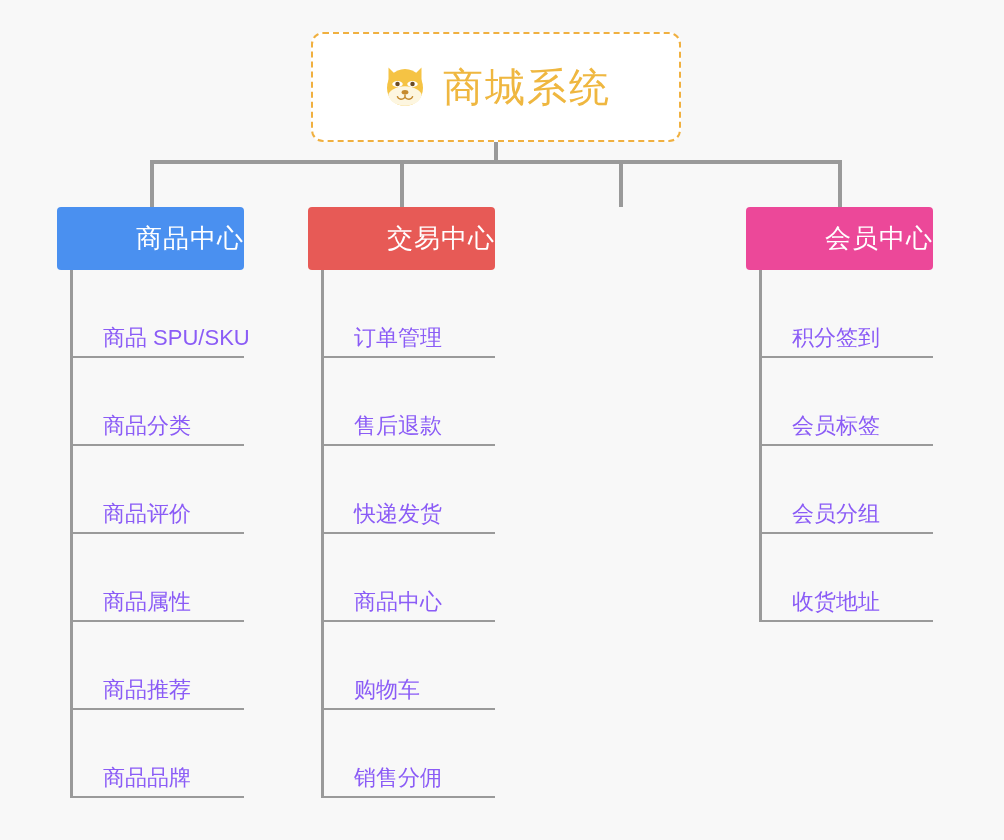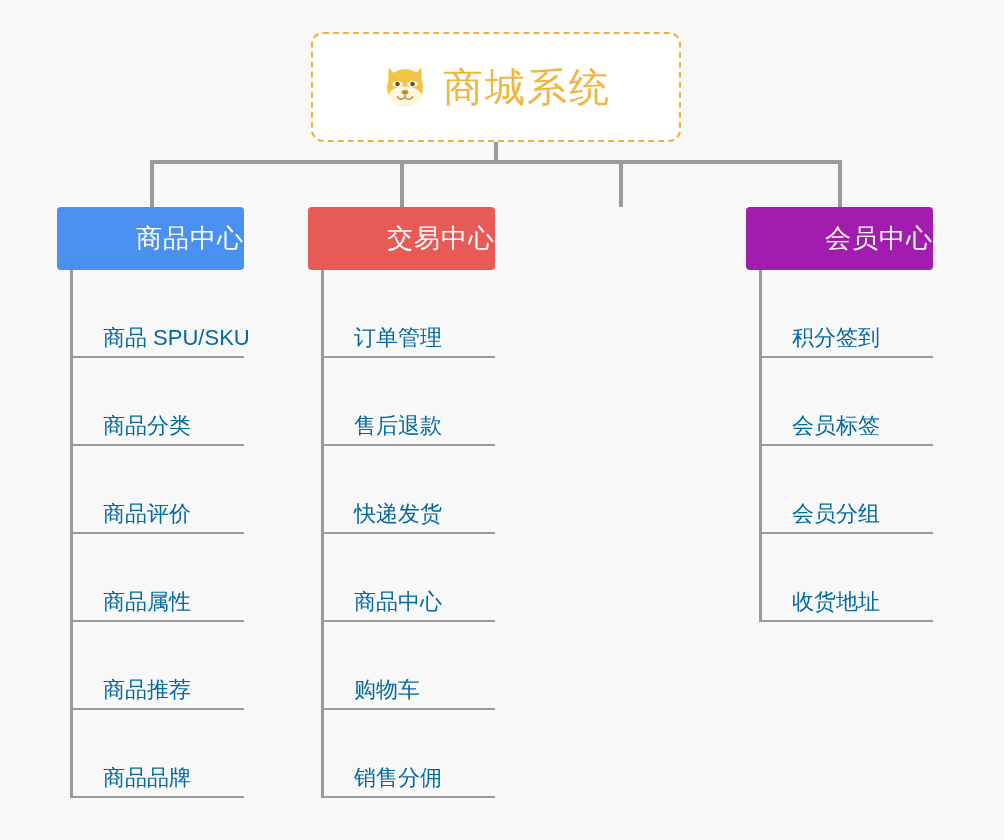--- a/index.html
+++ b/index.html
@@ -101,21 +101,21 @@
   .leaf {
     position: relative;
     height: 88px;
     box-sizing: border-box;
     display: flex;
     align-items: flex-end;
     border-bottom: 2px solid #9a9a9a;
   }
   .leaf-label {
     font-size: 22px;
-    color: #0369a1;
+    color: #8b5cf6;
     padding-left: 30px;
     padding-bottom: 6px;
     white-space: nowrap;
     line-height: 1.1;
   }
 </style>
 </head>
 <body>
 
 <div id="mindmap">
@@ -189,21 +189,21 @@
         </div>
         <div class="leaf">
           <span class="leaf-label">购物车</span>
         </div>
         <div class="leaf">
           <span class="leaf-label">销售分佣</span>
         </div>
       </div>
     </div>
   <div class="col" style="left:746px;width:187px;">
-      <div class="col-header" style="background: #a21caf;">
+      <div class="col-header" style="background: #ec4899;">
         <span>会员中心</span>
       </div>
       <div class="leaf-list">
         <div class="leaf">
           <span class="leaf-label">积分签到</span>
         </div>
         <div class="leaf">
           <span class="leaf-label">会员标签</span>
         </div>
         <div class="leaf">

